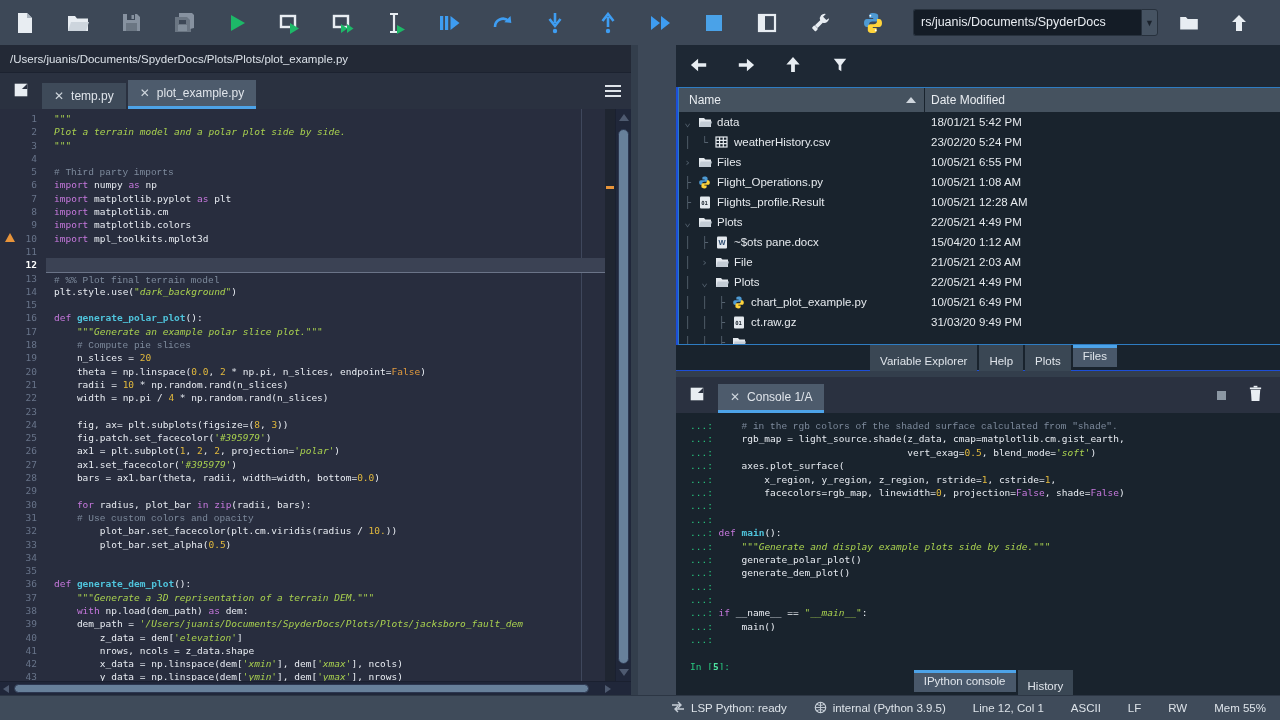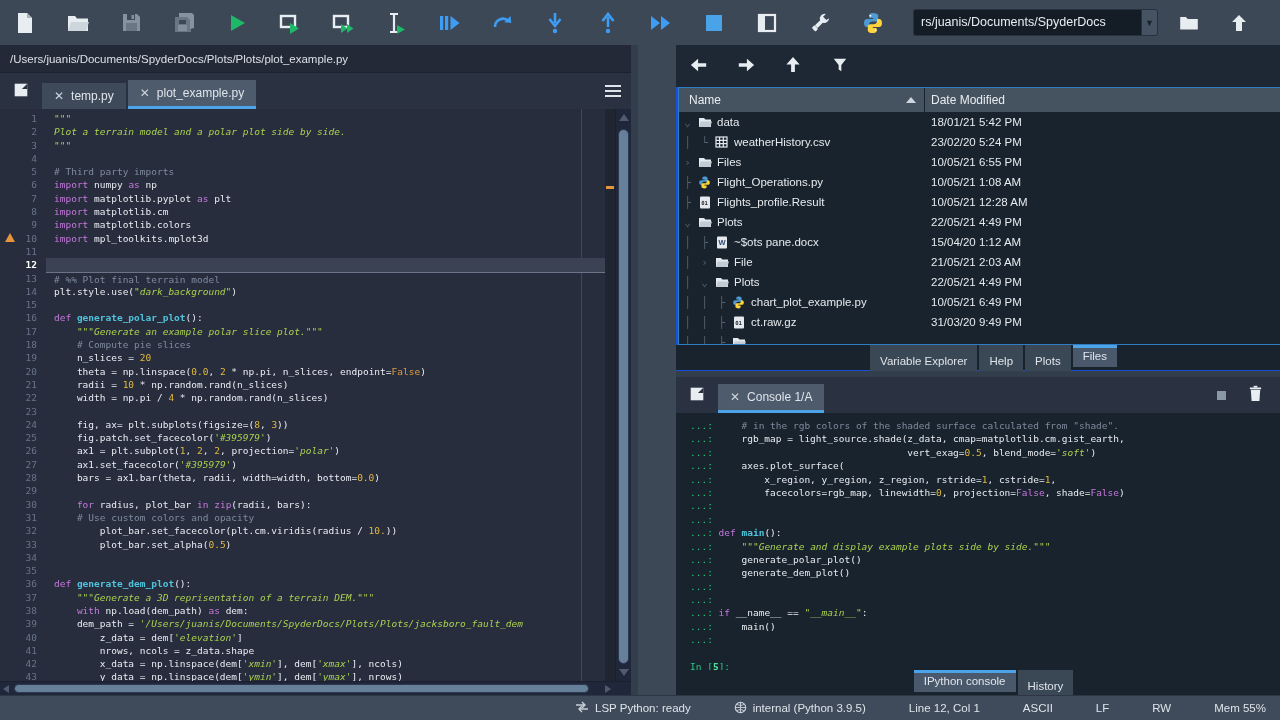--- a/index.html
+++ b/index.html
@@ -43,21 +43,21 @@
   .vscroll .arr.up { top:5px; border-bottom:7px solid #4e5a70; }
   .vscroll .arr.dn { bottom:5px; border-top:7px solid #4e5a70; }
   .vscroll .thumb { position:absolute; left:2px; width:11px; top:20px; height:535px; background:#67809a; border:1px solid #2c3750; border-radius:6px; }
   .hscroll { height:14px; background:#20273a; position:relative; border-top:1px solid #1a2030; }
   .hscroll .thumb { position:absolute; top:2px; left:14px; width:575px; height:9px; background:#67809a; border:1px solid #2c3750; border-radius:5px; }
   .hscroll .arr { position:absolute; top:3px; width:0; height:0; border-top:4px solid transparent; border-bottom:4px solid transparent; }
   .hscroll .arr.lf { left:3px; border-right:6px solid #4e5a70; }
   .hscroll .arr.rt { right:20px; border-left:6px solid #4e5a70; }
 
   
-  .sg-p { color:#e8ecf2; } .sg-c { color:#7e8b9d; } .sg-k { color:#c678dd; }
+  .sg-p { color:#e8ecf2; } .sg-c { color:#7e8b9d;font-family:Liberation Mono, monospace; } .sg-k { color:#c678dd; }
   .sg-f { color:#4fc4dc; font-weight:bold; } .sg-s { color:#a9d14f; font-style:italic; }
   .sg-n { color:#e2b93d; } .sg-o { color:#e09a3e; } .sg-g { color:#27c87f; }
   .sg-gb { color:#4fe3a1; font-weight:bold; } .sg-v { color:#c678dd; }
 
   
   .right-pane { position:absolute; left:676px; top:0; width:635px; height:650px; background:#1d4ed8; }
   .files-toolbar { height:42px; background:#1e2834; display:flex; align-items:center; padding:0 8px; position:relative; }
   .ft-btn { width:30px; height:28px; margin-right:17px; background:none; border:none; display:flex; align-items:center; justify-content:center; cursor:pointer; }
   .ft-menu { position:absolute; right:12px; top:9px; background:none; border:none; cursor:pointer; }
   .files-table { margin:0 2px; border:1px solid #2e7cc2; height:258px; }
@@ -89,21 +89,21 @@
   .stop-sq { width:9px; height:9px; background:#8b97a3; }
   .console-body { position:relative; height:257px; overflow:hidden; font-family:"DejaVu Sans Mono", monospace; font-size:9.5px; padding:6px 0 0 14px; }
   .qrow { height:13.4px; line-height:13.4px; white-space:pre; }
   .console-scroll { position:absolute; right:0; top:0; bottom:0; width:14px; background:#1c2530; }
   .console-scroll .arr { position:absolute; left:2px; width:0; height:0; border-left:5px solid transparent; border-right:5px solid transparent; }
   .console-scroll .arr.up { top:4px; border-bottom:7px solid #44505e; }
   .console-scroll .arr.dn { bottom:4px; border-top:7px solid #44505e; }
   .console-scroll .thumb { position:absolute; left:2px; width:9px; top:195px; height:42px; background:#5b7085; border-radius:5px; }
 
   
-  .status-bar { position:absolute; left:0; top:695px; width:1280px; height:25px; background:#3f4b5a; border-top:1px solid #2c3644; display:flex; align-items:center; justify-content:flex-end; gap:43px; padding-right:14px; font-size:11.5px; color:#dde3e9; }
+  .status-bar { position:absolute; left:0; top:695px; width:1280px; height:25px; background:#3f4b5a; border-top:1px solid #2c3644; display:flex; align-items:center; justify-content:flex-end; gap:27px; padding-right:14px; font-size:11.5px; color:#dde3e9; }
   .st-item { display:flex; align-items:center; gap:6px; white-space:nowrap; }
 </style>
 </head>
 <body>
 
 <div class="window">
 
   <div class="toolbar">
     <div id="tb-icons" style="display:flex;align-items:center;">
         <button class="tb-btn">

